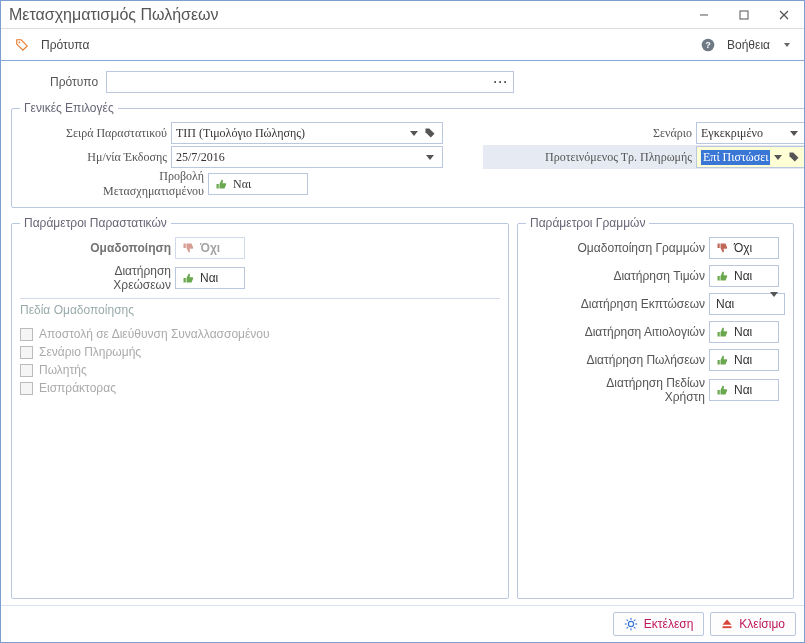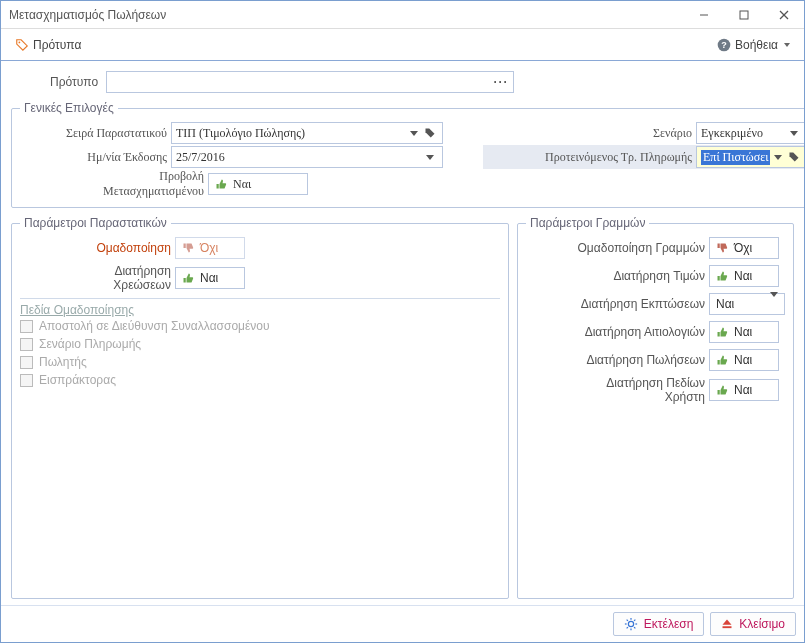--- a/index.html
+++ b/index.html
@@ -17,21 +17,21 @@
     display: flex;
     flex-direction: column;
     background: #fff;
   }
   .titlebar {
     height: 28px;
     display: flex;
     align-items: center;
     padding: 0 0 0 8px;
     color: #555;
-    font-size: 12px;
+    font-size: 16px;
     border-bottom: 1px solid #ddd;
   }
   .titlebar .title { flex: 1; }
   .titlebar .wbtn {
     width: 40px;
     height: 28px;
     display: flex;
     align-items: center;
     justify-content: center;
     color: #555;
@@ -47,21 +47,21 @@
   }
   .toolbar .left, .toolbar .right {
     display: flex;
     align-items: center;
     gap: 4px;
   }
   .toolbar .spacer { flex: 1; }
   .toolbar .tbtn {
     display: flex;
     align-items: center;
-    gap: 4px;
+    gap: 12px;
     padding: 4px 6px;
     border-radius: 2px;
     cursor: pointer;
     color: #444;
   }
   .tbtn .caret {
     width:0;height:0;border-left:3px solid transparent;border-right:3px solid transparent;border-top:4px solid #666;
     margin-left: 2px;
   }
   .content {
@@ -161,36 +161,35 @@
   .params-left { flex: 1; min-width: 0; }
   .params-right { width: 234px; flex-shrink: 0; }
   .grouping-fields {
     border-top: 1px solid #d0dae9;
     margin-top: 6px;
     padding-top: 4px;
     flex: 1;
   }
   .grouping-fields .heading {
     color: #9aa;
-    margin-bottom: 0;
-    text-decoration: underline;
+    margin-bottom: 8px;
   }
   .cb-row {
     display: flex;
     align-items: center;
     gap: 6px;
     color: #aaa;
     padding: 2px 0;
   }
   .cb {
     width: 13px; height: 13px;
     border: 1px solid #bbb;
     background: #f5f5f5;
   }
-  .disabled { color: #c2410c; }
+  .disabled { color: #737373; font-weight: bold; }
   .right-form .form-row .label { width: 140px; font-size: 12px; }
   .bottombar {
     display: flex;
     justify-content: flex-end;
     gap: 6px;
     padding: 6px 8px;
     border-top: 1px solid #d8e1f0;
   }
   .btn-action {
     height: 24px;

